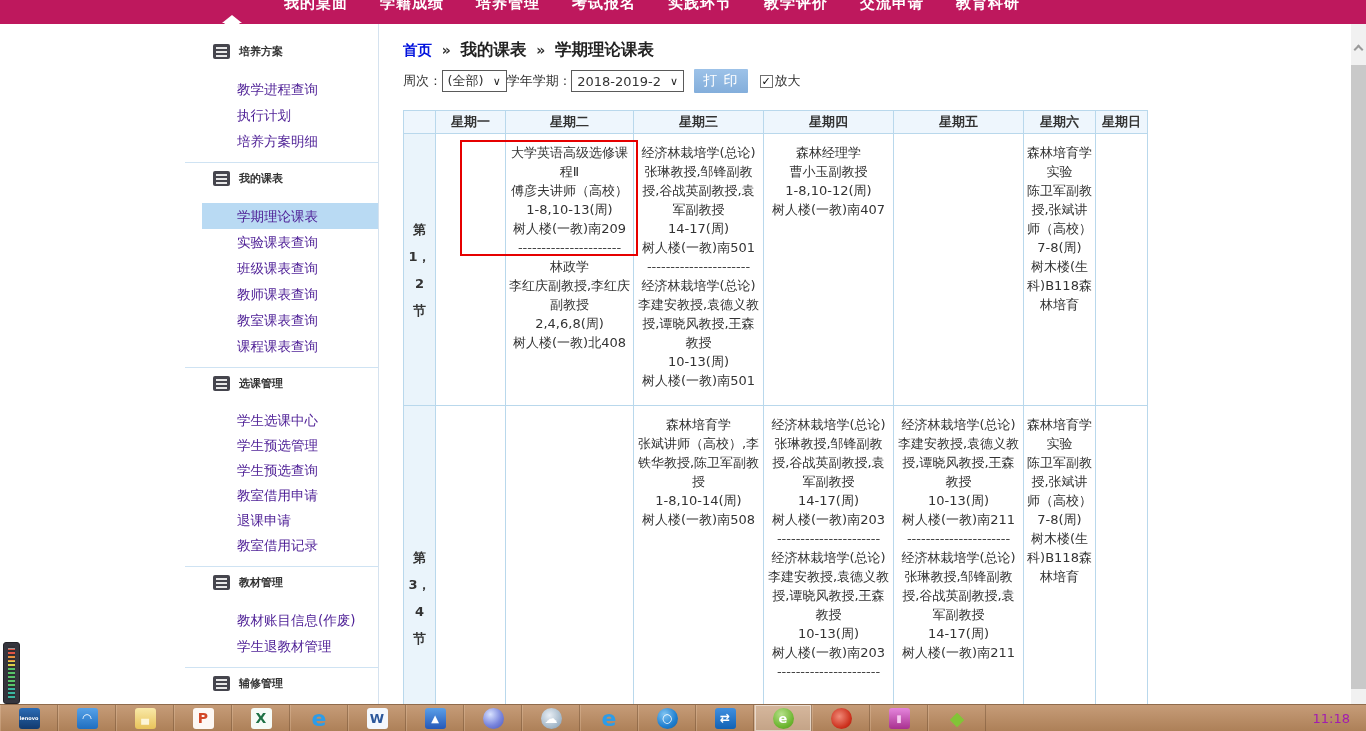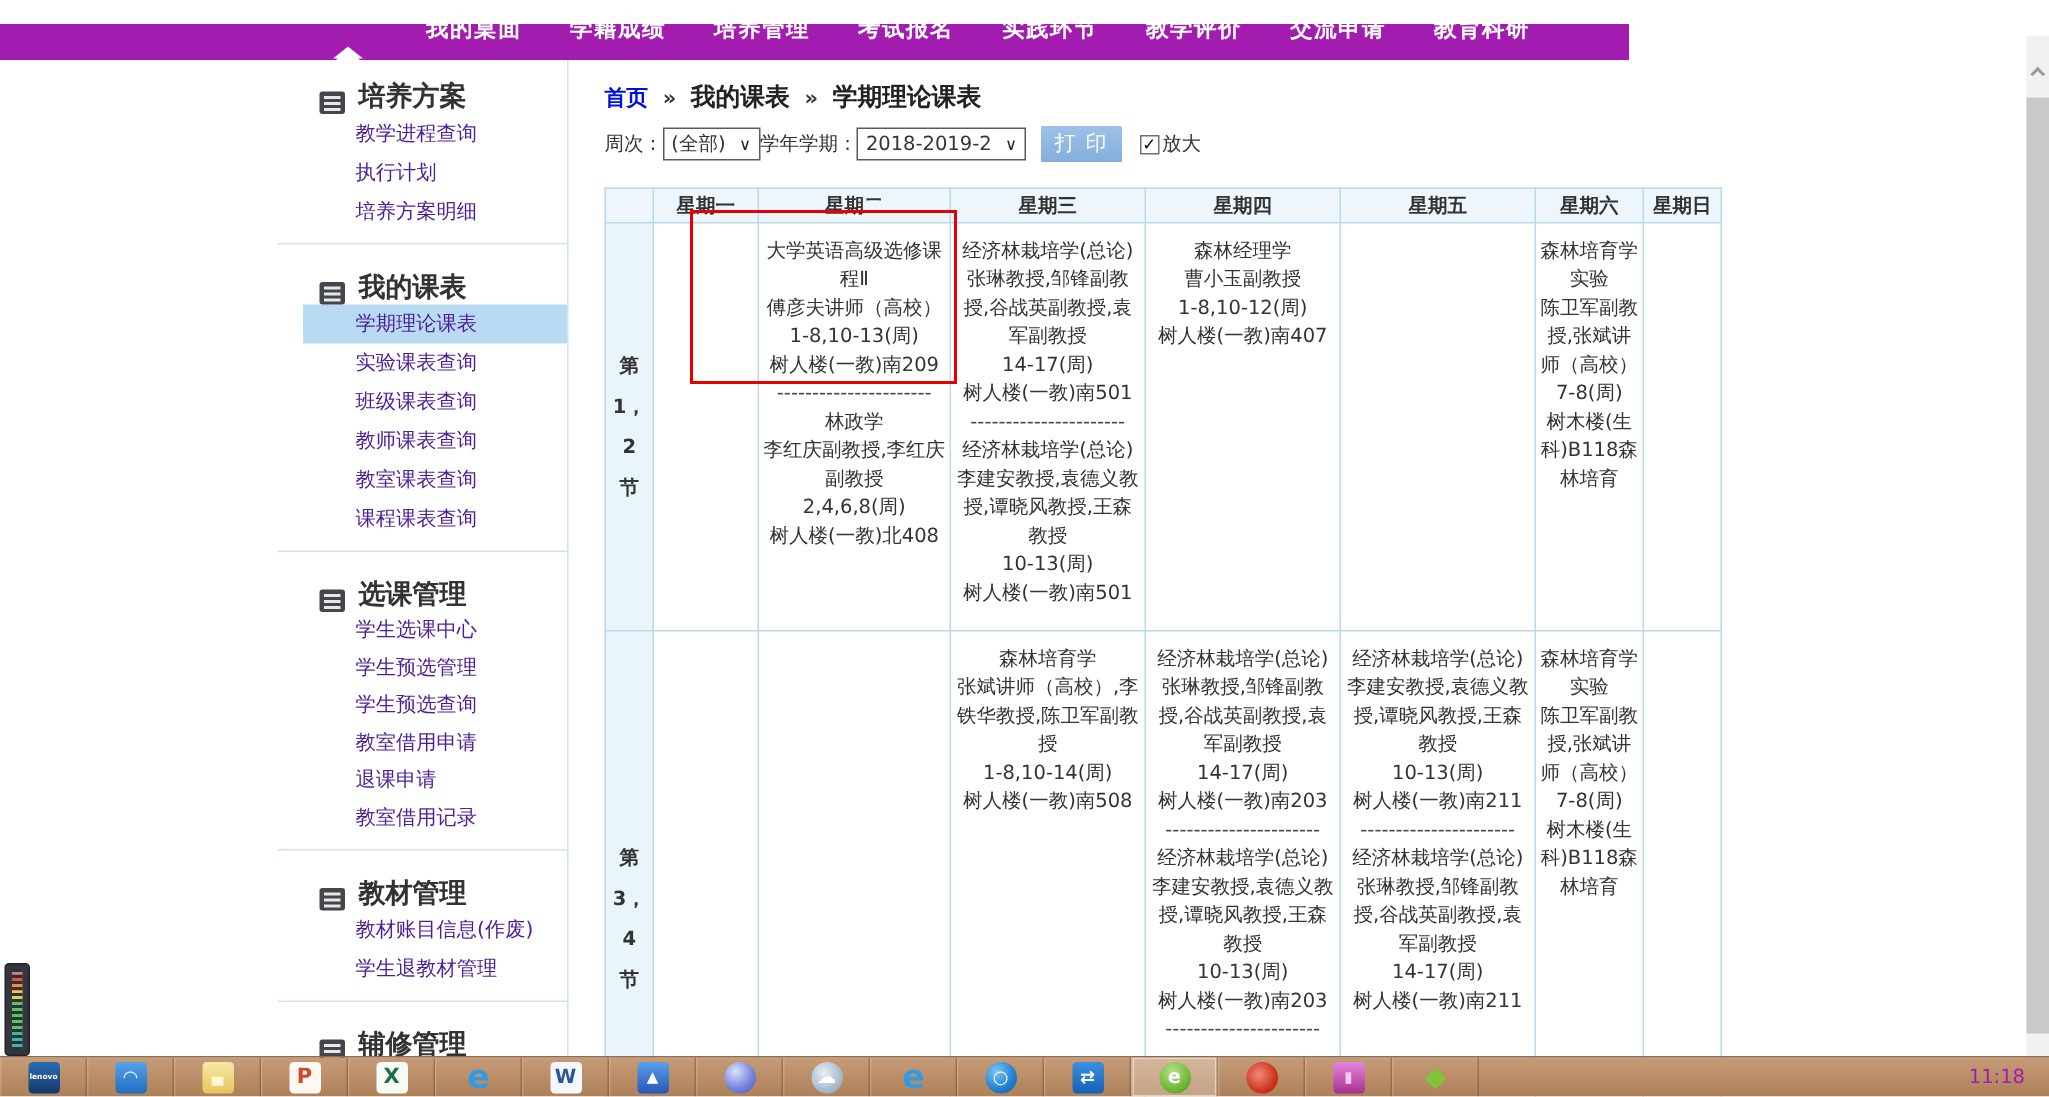--- a/index.html
+++ b/index.html
@@ -2,39 +2,39 @@
 <html><head>
 <meta charset="utf-8">
 <style>
   * { margin:0; padding:0; box-sizing:border-box; }
   html,body { width:1366px; height:731px; }
   body {
     position:relative; overflow:hidden; background:#fff;
     font-family:"DejaVu Sans","Liberation Sans",sans-serif; color:#333;
   }
   
-  .topnav { position:absolute; left:0; top:16px; width:1086px; height:24px; background:#a21caf; overflow:hidden; z-index:6; }
+  .topnav { position:absolute; left:0; top:0; width:1366px; height:24px; background:#be185d; overflow:hidden; z-index:6; }
   .nav-row { display:flex; margin-top:-6px; padding-left:268px; }
   .nav-item { width:96px; text-align:center; font-size:15px; font-weight:bold; color:#fff; line-height:19px; letter-spacing:1px; cursor:pointer; white-space:nowrap; }
   .home-ico { position:absolute; left:222px; top:-4px; width:19px; height:16px; }
   .home-roof { width:0; height:0; border-left:10px solid transparent; border-right:10px solid transparent; border-bottom:8px solid #fff; }
   .home-body { width:14px; height:8px; background:#fff; margin:0 auto; }
   .nav-caret { position:absolute; left:224px; bottom:0; width:0; height:0; border-left:8px solid transparent; border-right:8px solid transparent; border-bottom:8px solid #fff; }
   
   .sidebar { position:absolute; left:180px; top:24px; width:199px; height:680px; background:#fff; border-right:1px solid #d5e2ef; z-index:4; padding-top:20px; }
-  .side-head { display:flex; align-items:flex-end; gap:9px; padding-left:33px; height:32px; font-size:18px; font-weight:bold; color:#333; cursor:pointer; }
+  .side-head { display:flex; align-items:flex-start; gap:9px; padding-left:33px; height:32px; font-size:11px; font-weight:bold; color:#333; cursor:pointer; }
   .side-ico { width:17px; height:15px; background:#45454d; border-radius:2px; position:relative; flex:0 0 auto; }
   .side-ico:before { content:""; position:absolute; left:3px; right:3px; top:3px; height:2px; background:#e8e8e8; box-shadow:0 4px 0 #e8e8e8, 0 8px 0 #e8e8e8; }
   .side-item { height:26px; line-height:26px; padding-left:57px; font-size:13.5px; color:#4c1d95; cursor:pointer; white-space:nowrap; }
   .sec-tight .side-item { height:25px; line-height:25px; }
   .side-item.active { background:#b9daf3; margin-left:22px; padding-left:35px; }
   .side-div { height:1px; background:#cfe3f3; margin:8px 0 8px 5px; }
   
   .main { position:absolute; left:403px; top:24px; width:746px; z-index:2; }
-  .crumb { margin-top:30px; font-size:16.5px; font-weight:bold; color:#222; }
+  .crumb { margin-top:15px; font-size:16.5px; font-weight:bold; color:#222; }
   .crumb .home-link { color:#0011dd; font-size:14.5px; cursor:pointer; }
   .crumb .sep { font-size:14px; color:#333; padding:0 4px; }
   .filters { margin-top:8px; display:flex; align-items:center; font-size:13px; color:#333; }
   .sel { border:1px solid #5a5a5a; height:22px; display:inline-flex; align-items:center; padding:0 5px; margin-left:4px; background:#fff; cursor:pointer; }
   .sel .chev { margin-left:9px; font-size:11px; color:#222; }
   .lbl2 { }
   .btn-print { background:linear-gradient(#9dc2e8,#83aedb); color:#fff; height:24px; padding:0 9px; font-size:14px; display:inline-flex; align-items:center; margin-left:10px; letter-spacing:1px; cursor:pointer; border-radius:1px; }
   .cb { width:13px; height:13px; border:1px solid #707070; background:#fff; display:inline-flex; align-items:center; justify-content:center; font-size:11px; color:#000; margin-left:12px; cursor:pointer; }
   .cb-lbl { margin-left:2px; }
   

